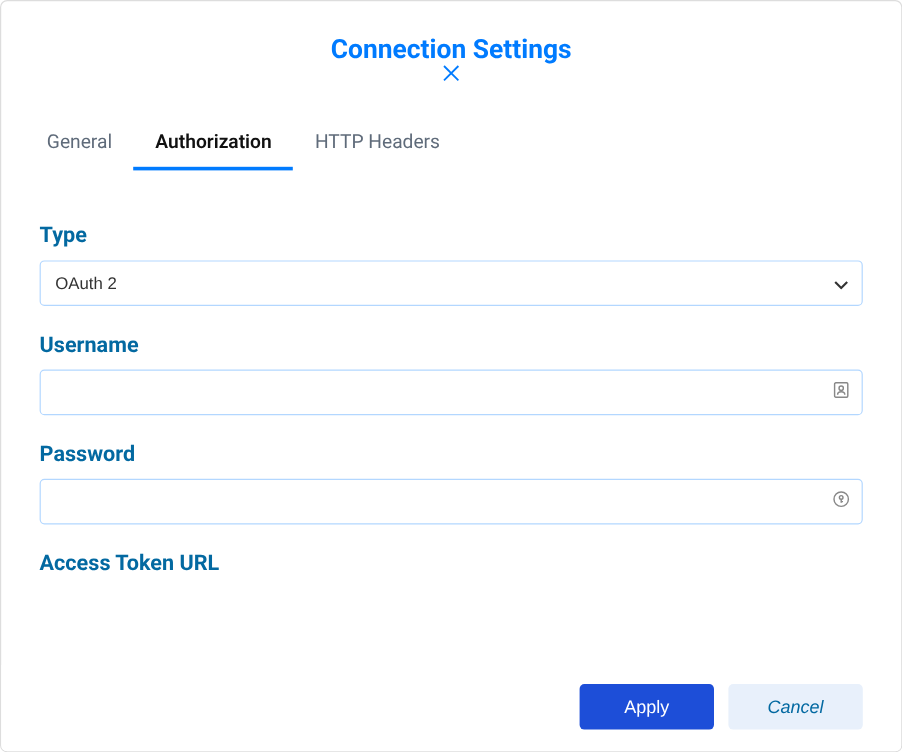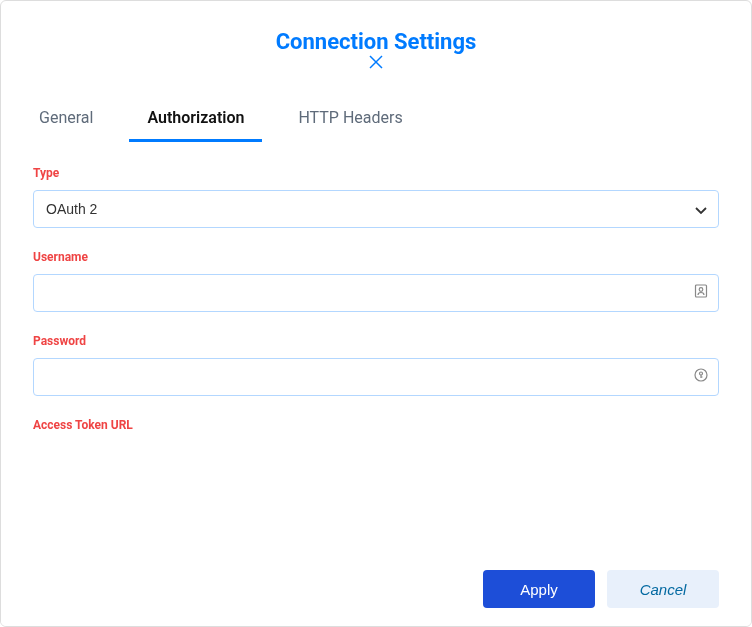--- a/index.html
+++ b/index.html
@@ -38,21 +38,21 @@
     .close-btn {
       cursor: pointer;
       color: #007bff;
       font-size: 18px;
       line-height: 1;
       padding: 4px;
       margin-top: -4px;
     }
     .tabs {
       display: flex;
-      gap: 18px;
+      gap: 0;
       padding: 22px 32px 0 32px;
       border-bottom: none;
     }
     .tab {
       padding: 10px 18px 12px 18px;
       font-size: 16px;
       color: #5f6b7a;
       cursor: pointer;
       border-bottom: 3px solid transparent;
     }
@@ -66,25 +66,26 @@
     }
     .content {
       padding: 24px 32px 0 32px;
       overflow-y: auto;
       height: calc(627px - 170px);
     }
     .field-group {
       margin-bottom: 22px;
     }
     .field-label {
-      font-size: 12px;
+      font-size: 18px;
       font-weight: 700;
-      color: #ef4444;
+      color: #0369a1;
       margin-bottom: 10px;
       display: block;
+      margin-top: 20px;
     }
     .select-wrapper {
       position: relative;
       width: 100%;
     }
     .field-select, .field-input {
       width: 100%;
       height: 38px;
       border: 1px solid #b3d7ff;
       border-radius: 4px;

